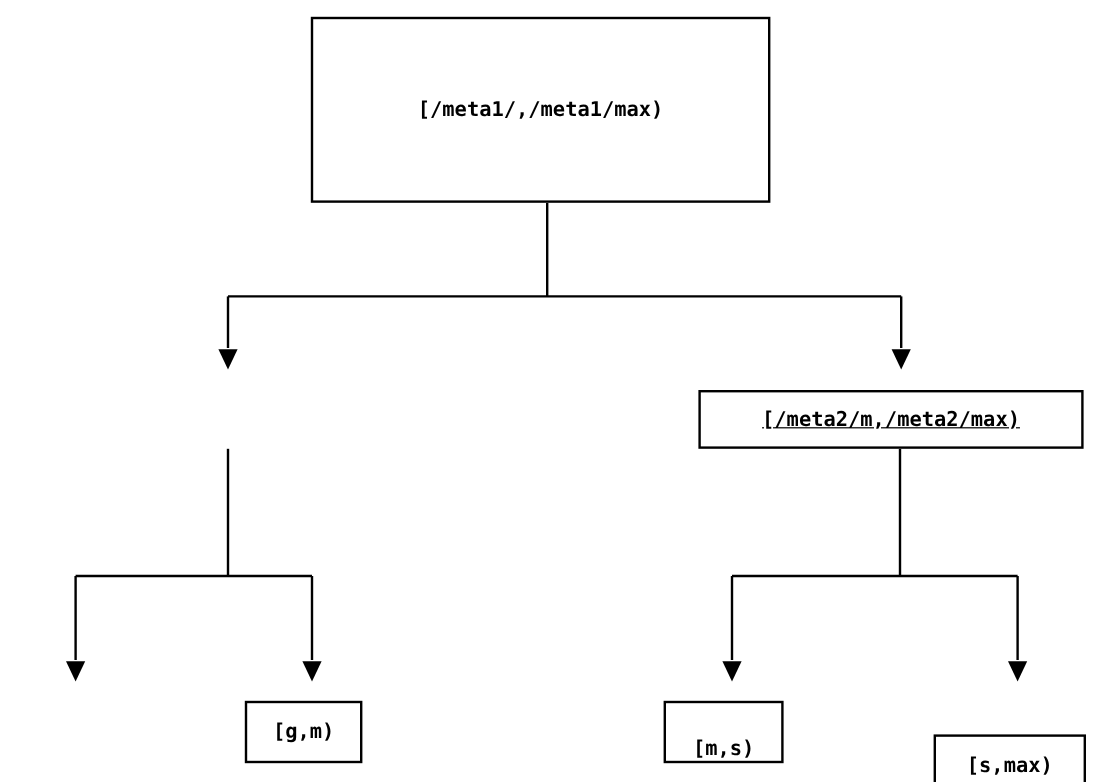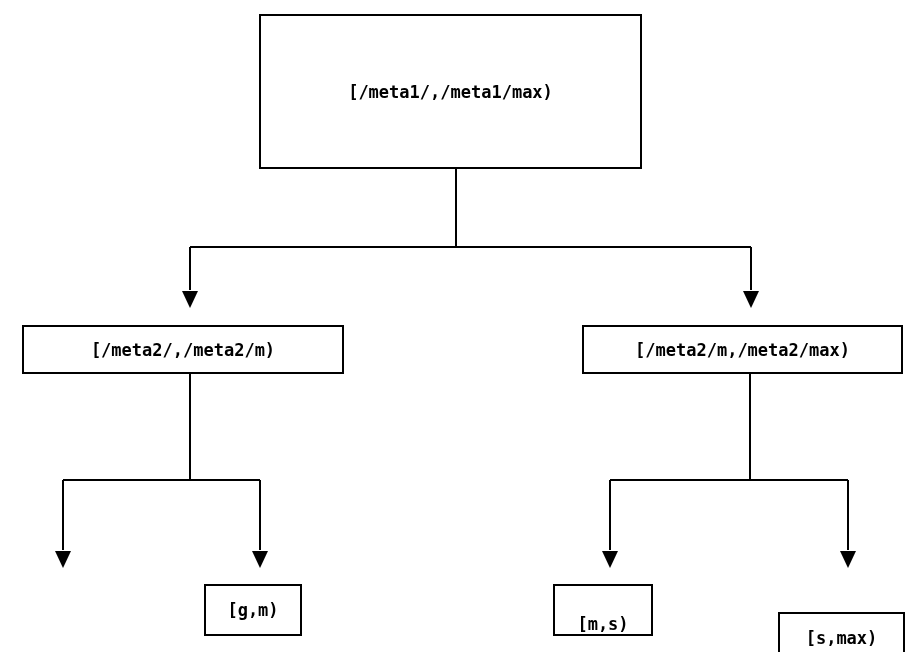--- a/index.html
+++ b/index.html
@@ -31,21 +31,21 @@
     align-items: center;
     justify-content: center;
     font-size: 17px;
     font-weight: bold;
     color: #000000;
     white-space: nowrap;
   }
   
   #node-root        { left: 259px; top: 14px;  width: 383px; height: 155px; }
   #node-left        { left: 22px;  top: 325px; width: 322px; height: 49px;  }
-  #node-right       { left: 582px; top: 325px; width: 321px; height: 49px;  }
+  #node-right       { left: 582px; top: 325px; width: 321px; height: 49px; text-decoration: underline;  }
   #node-left-left   { left: 8px;   top: 584px; width: 98px;  height: 52px;  }
   #node-left-right  { left: 204px; top: 584px; width: 98px;  height: 52px; text-align: right;  }
   #node-right-left  { left: 553px; top: 584px; width: 100px; height: 52px; align-items: flex-end;  }
   #node-right-right { left: 778px; top: 584px; width: 127px; height: 52px; margin-top: 28px;  }
 </style>
 </head>
 <body>
 
 <div class="canvas">
 
@@ -72,23 +72,20 @@
     <path class="edge" d="M610,480 V550"></path>
     <polygon class="arrowhead" points="602,551 618,551 610,568"></polygon>
     <path class="edge" d="M848,480 V550"></path>
     <polygon class="arrowhead" points="840,551 856,551 848,568"></polygon>
   </svg>
 
   <div class="node" id="node-root">
     <span>[/meta1/,/meta1/max)</span>
   </div>
 
-  <div class="node" id="node-left">
-    <span>[/meta2/,/meta2/m)</span>
-  </div>
 
   <div class="node" id="node-right">
     <span>[/meta2/m,/meta2/max)</span>
   </div>
 
 
   <div class="node" id="node-left-right">
     <span>[g,m)</span>
   </div>
 

